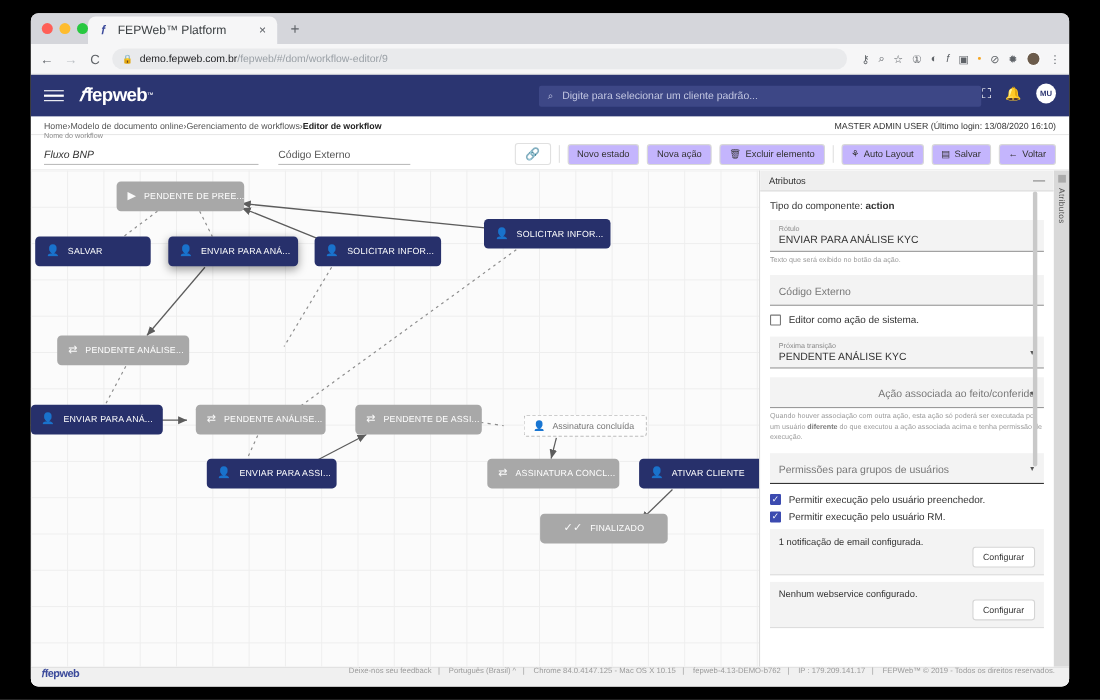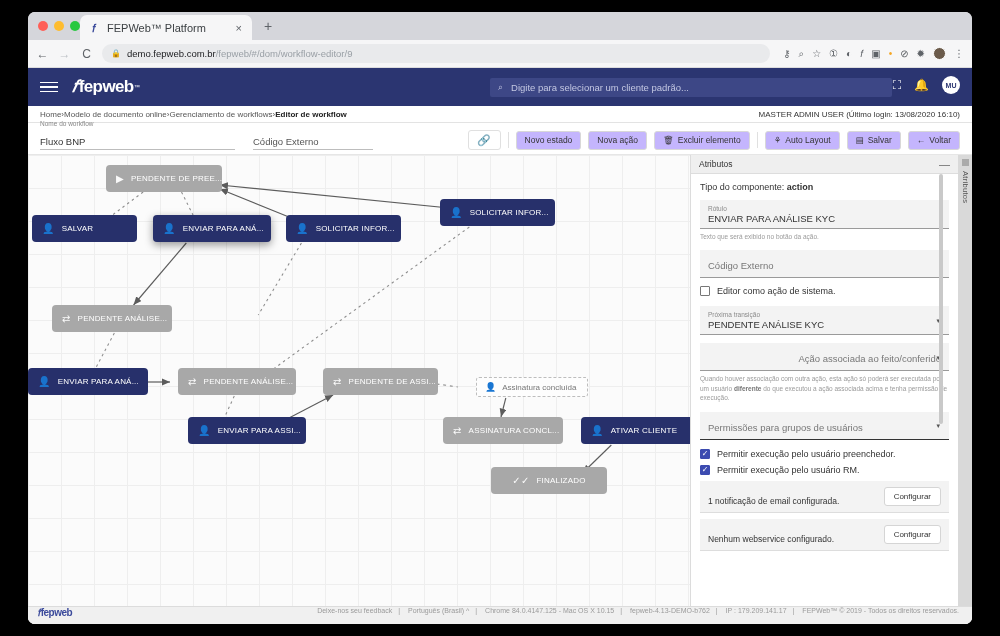--- a/index.html
+++ b/index.html
@@ -87,21 +87,21 @@
   .ffield .flbl{font-size:6.5px;color:#8a8a8a;margin-bottom:1px;}
   .ffield .fval{font-size:9.5px;color:#333;}
   .ffield .fph{font-size:9.5px;color:#777;padding:5px 0 2px;}
   .ffield .carrow{position:absolute;right:9px;top:50%;transform:translateY(-40%);font-size:7px;color:#555;}
   .fhelp{font-size:6.5px;color:#9a9a9a;line-height:1.45;margin:2px 0 9px;}
   .fhelp b{color:#777;font-weight:700;}
   .cbrow{display:flex;align-items:center;gap:7px;margin:8px 0 10px;font-size:9px;color:#333;}
   .cbrow.tight{margin:0 0 6px;}
   .cbox{width:10px;height:10px;border:1.4px solid #777;border-radius:1px;background:#fff;}
   .cbox.on{background:#3c4bb0;border-color:#3c4bb0;color:#fff;font-size:8px;line-height:8px;text-align:center;}
-  .cfgrow{background:#f3f3f3;border-bottom:1px solid #ddd;display:flex;align-items:flex-end;padding:6px 8px;margin-bottom:6px;}
+  .cfgrow{background:#f3f3f3;border-bottom:1px solid #ddd;display:flex;align-items:flex-start;padding:6px 8px;margin-bottom:6px;flex-direction:column;}
   .cfgrow .ct{font-size:8.5px;color:#333;}
   .cfgbtn{margin-left:auto;border:1px solid #d5d5d5;background:#fff;border-radius:3px;font-size:8px;color:#333;padding:4px 9px;cursor:pointer;font-family:inherit;}
   .pbar{width:14px;background:#d9d9d9;display:flex;flex-direction:column;align-items:center;padding-top:4px;}
   .pbar .gr{width:7px;height:7px;background:#aaa;margin-bottom:5px;}
   .pbar .vtxt{writing-mode:vertical-rl;font-size:7.5px;color:#555;letter-spacing:.3px;}
   .pscrollbar{position:absolute;right:15px;top:19px;width:4px;height:250px;background:#c9c9c9;border-radius:2px;}
 
   
   .footer{height:19px;background:#f0f0f0;border-top:1px solid #dcdcdc;display:flex;align-items:flex-start;padding:0 10px;}
   .flogo{color:#3b4a9b;font-size:10px;font-weight:700;letter-spacing:-.5px;}
@@ -182,21 +182,21 @@
       <span class="crumb sep">›</span>
       <span class="crumb">Gerenciamento de workflows</span>
       <span class="crumb sep">›</span>
       <span class="crumb"><b>Editor de workflow</b></span>
       <span class="userinfo">MASTER ADMIN USER (Último login: 13/08/2020 16:10)</span>
     </div>
 
     <div class="toolbar">
       <div class="field">
         <span class="lbl">Nome do workflow</span>
-        <input style="width: 195px;" value="Fluxo BNP">
+        <input style="width: 195px; font-style: italic;" value="Fluxo BNP">
       </div>
       <div class="field">
         <input style="width: 120px;" placeholder="Código Externo">
       </div>
       <div class="tbbtns">
         <div class="icobtn">🔗</div>
         <div class="tbsep"></div>
         <button class="tbtn">Novo estado</button>
         <button class="tbtn">Nova ação</button>
         <button class="tbtn">

